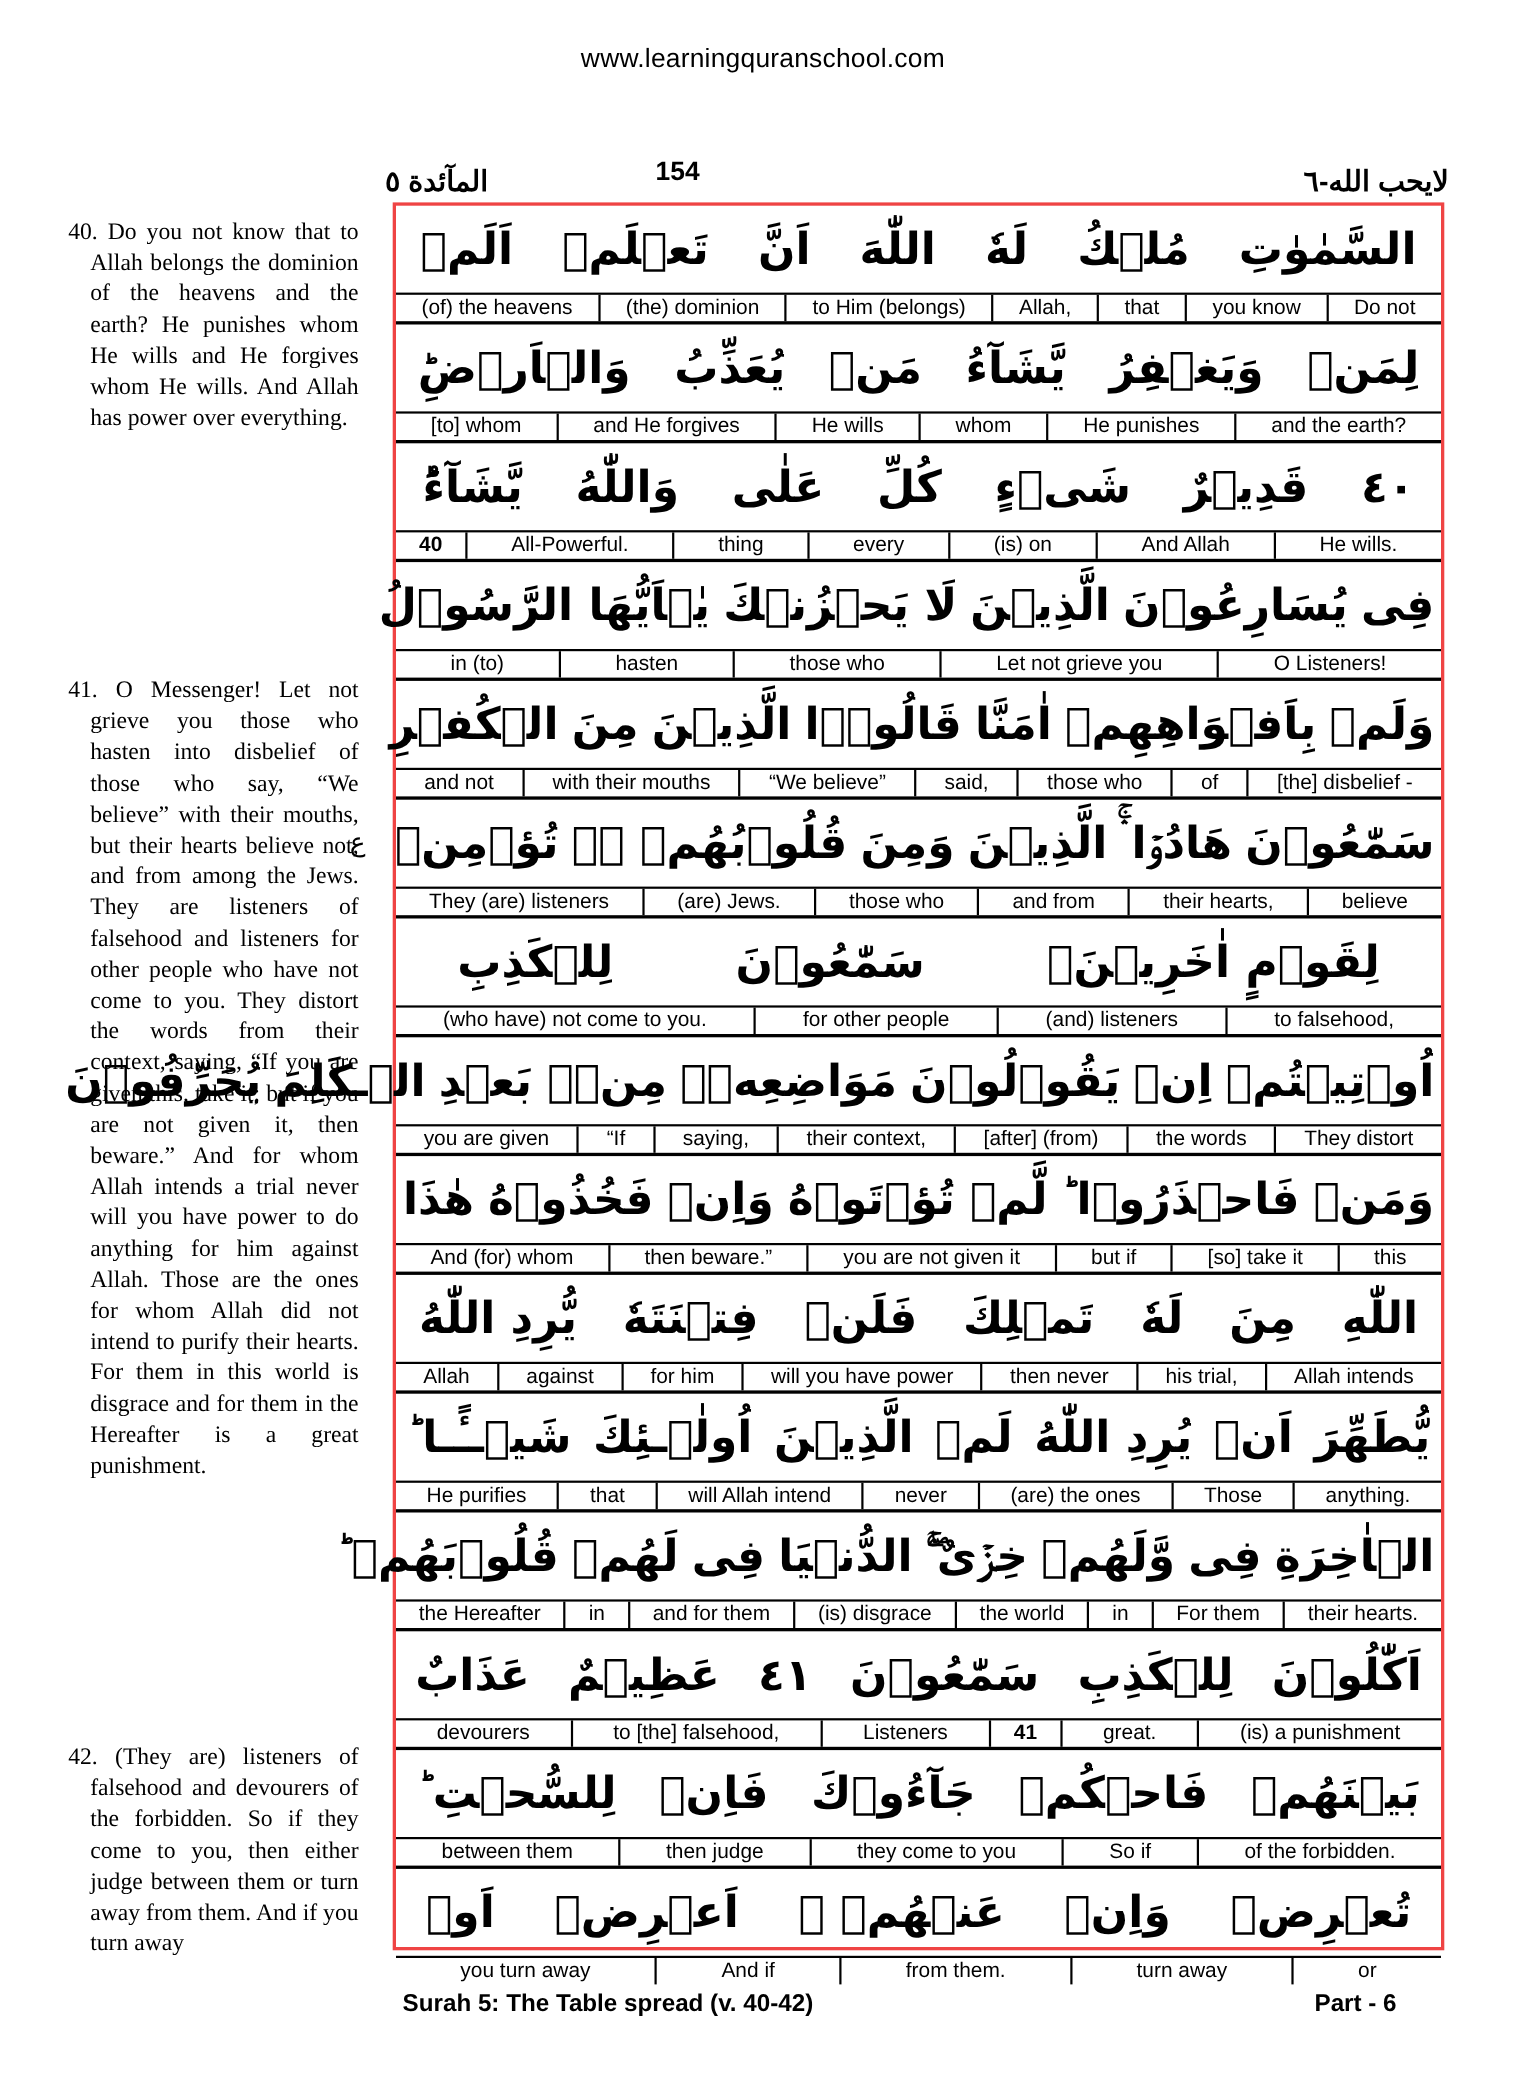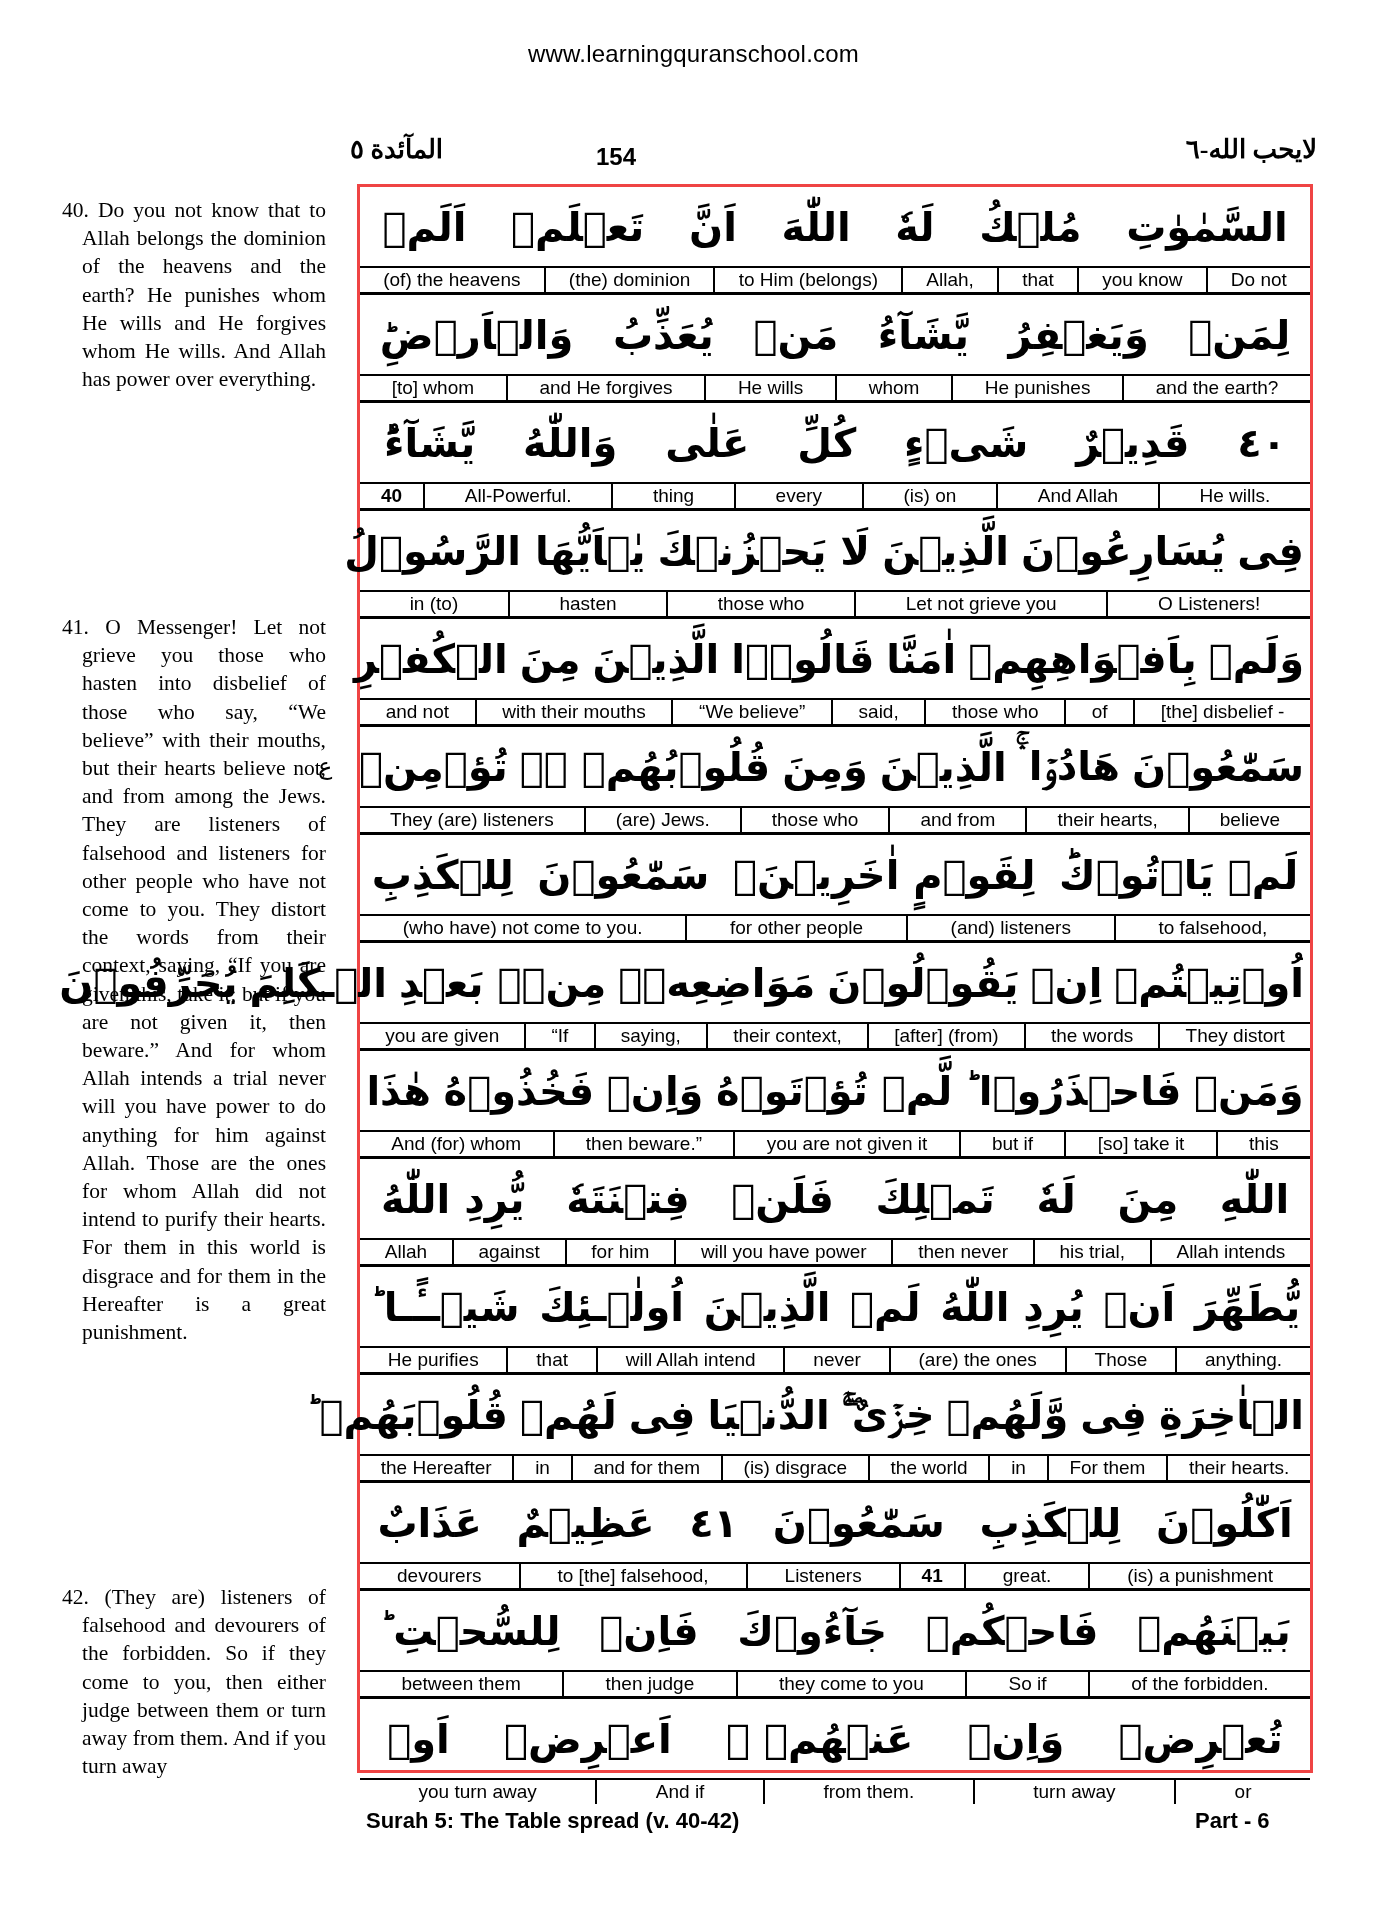--- a/index.html
+++ b/index.html
@@ -1,19 +1,19 @@
 <!DOCTYPE html>
 <html><head>
 <meta charset="utf-8">
 <style>
   html, body { margin:0; padding:0; background:#ffffff; }
   body { width:1387px; height:1905px; position:relative; overflow:hidden; color:#000; }
   .site-url { position:absolute; left:0; width:1387px; top:40px; text-align:center;
     font-family:"Liberation Sans", sans-serif; font-size:24px; letter-spacing:0.2px; }
-  .hdr { position:absolute; top:134px; font-family:Liberation Serif, serif; font-weight:bold; }
+  .hdr { position:absolute; top:150px; font-family:Liberation Sans, sans-serif; font-weight:bold; }
   .hdr-left { left:350px; font-size:26px; direction:rtl; }
   .hdr-center { left:0; width:1232px; text-align:center; font-family:"Liberation Sans", sans-serif; font-size:24px; top:143px; }
   .hdr-right { right:70px; font-size:26px; direction:rtl; }
 
   .left-col { position:absolute; left:62px; width:264px; font-family:"Liberation Serif", serif;
     font-size:21.5px; line-height:28.2px; text-align:justify; }
   .left-col .num { font-weight:normal; }
   .left-col p { margin:0; text-indent:-20px; padding-left:20px; }
   .ruku-mark { position:absolute; left:318px; top:752px; font-size:24px; font-family:"DejaVu Sans", sans-serif; }
 
@@ -154,21 +154,20 @@
       <span>their hearts,</span>
       <span>and from</span>
       <span>those who</span>
       <span>(are) Jews.</span>
       <span>They (are) listeners</span>
     </div>
     <div class="arabic-row">
       <span>لِلۡكَذِبِ</span>
       <span>سَمّٰعُوۡنَ</span>
       <span>لِقَوۡمٍ اٰخَرِيۡنَۙ</span>
-      <span>لَمۡ يَاۡتُوۡكَؕ</span>
     </div>
     <div class="gloss-row">
       <span>to falsehood,</span>
       <span>(and) listeners</span>
       <span>for other people</span>
       <span>(who have) not come to you.</span>
     </div>
     <div class="arabic-row">
       <span>يُحَرِّفُوۡنَ</span>
       <span>الۡـكَلِمَ</span>

